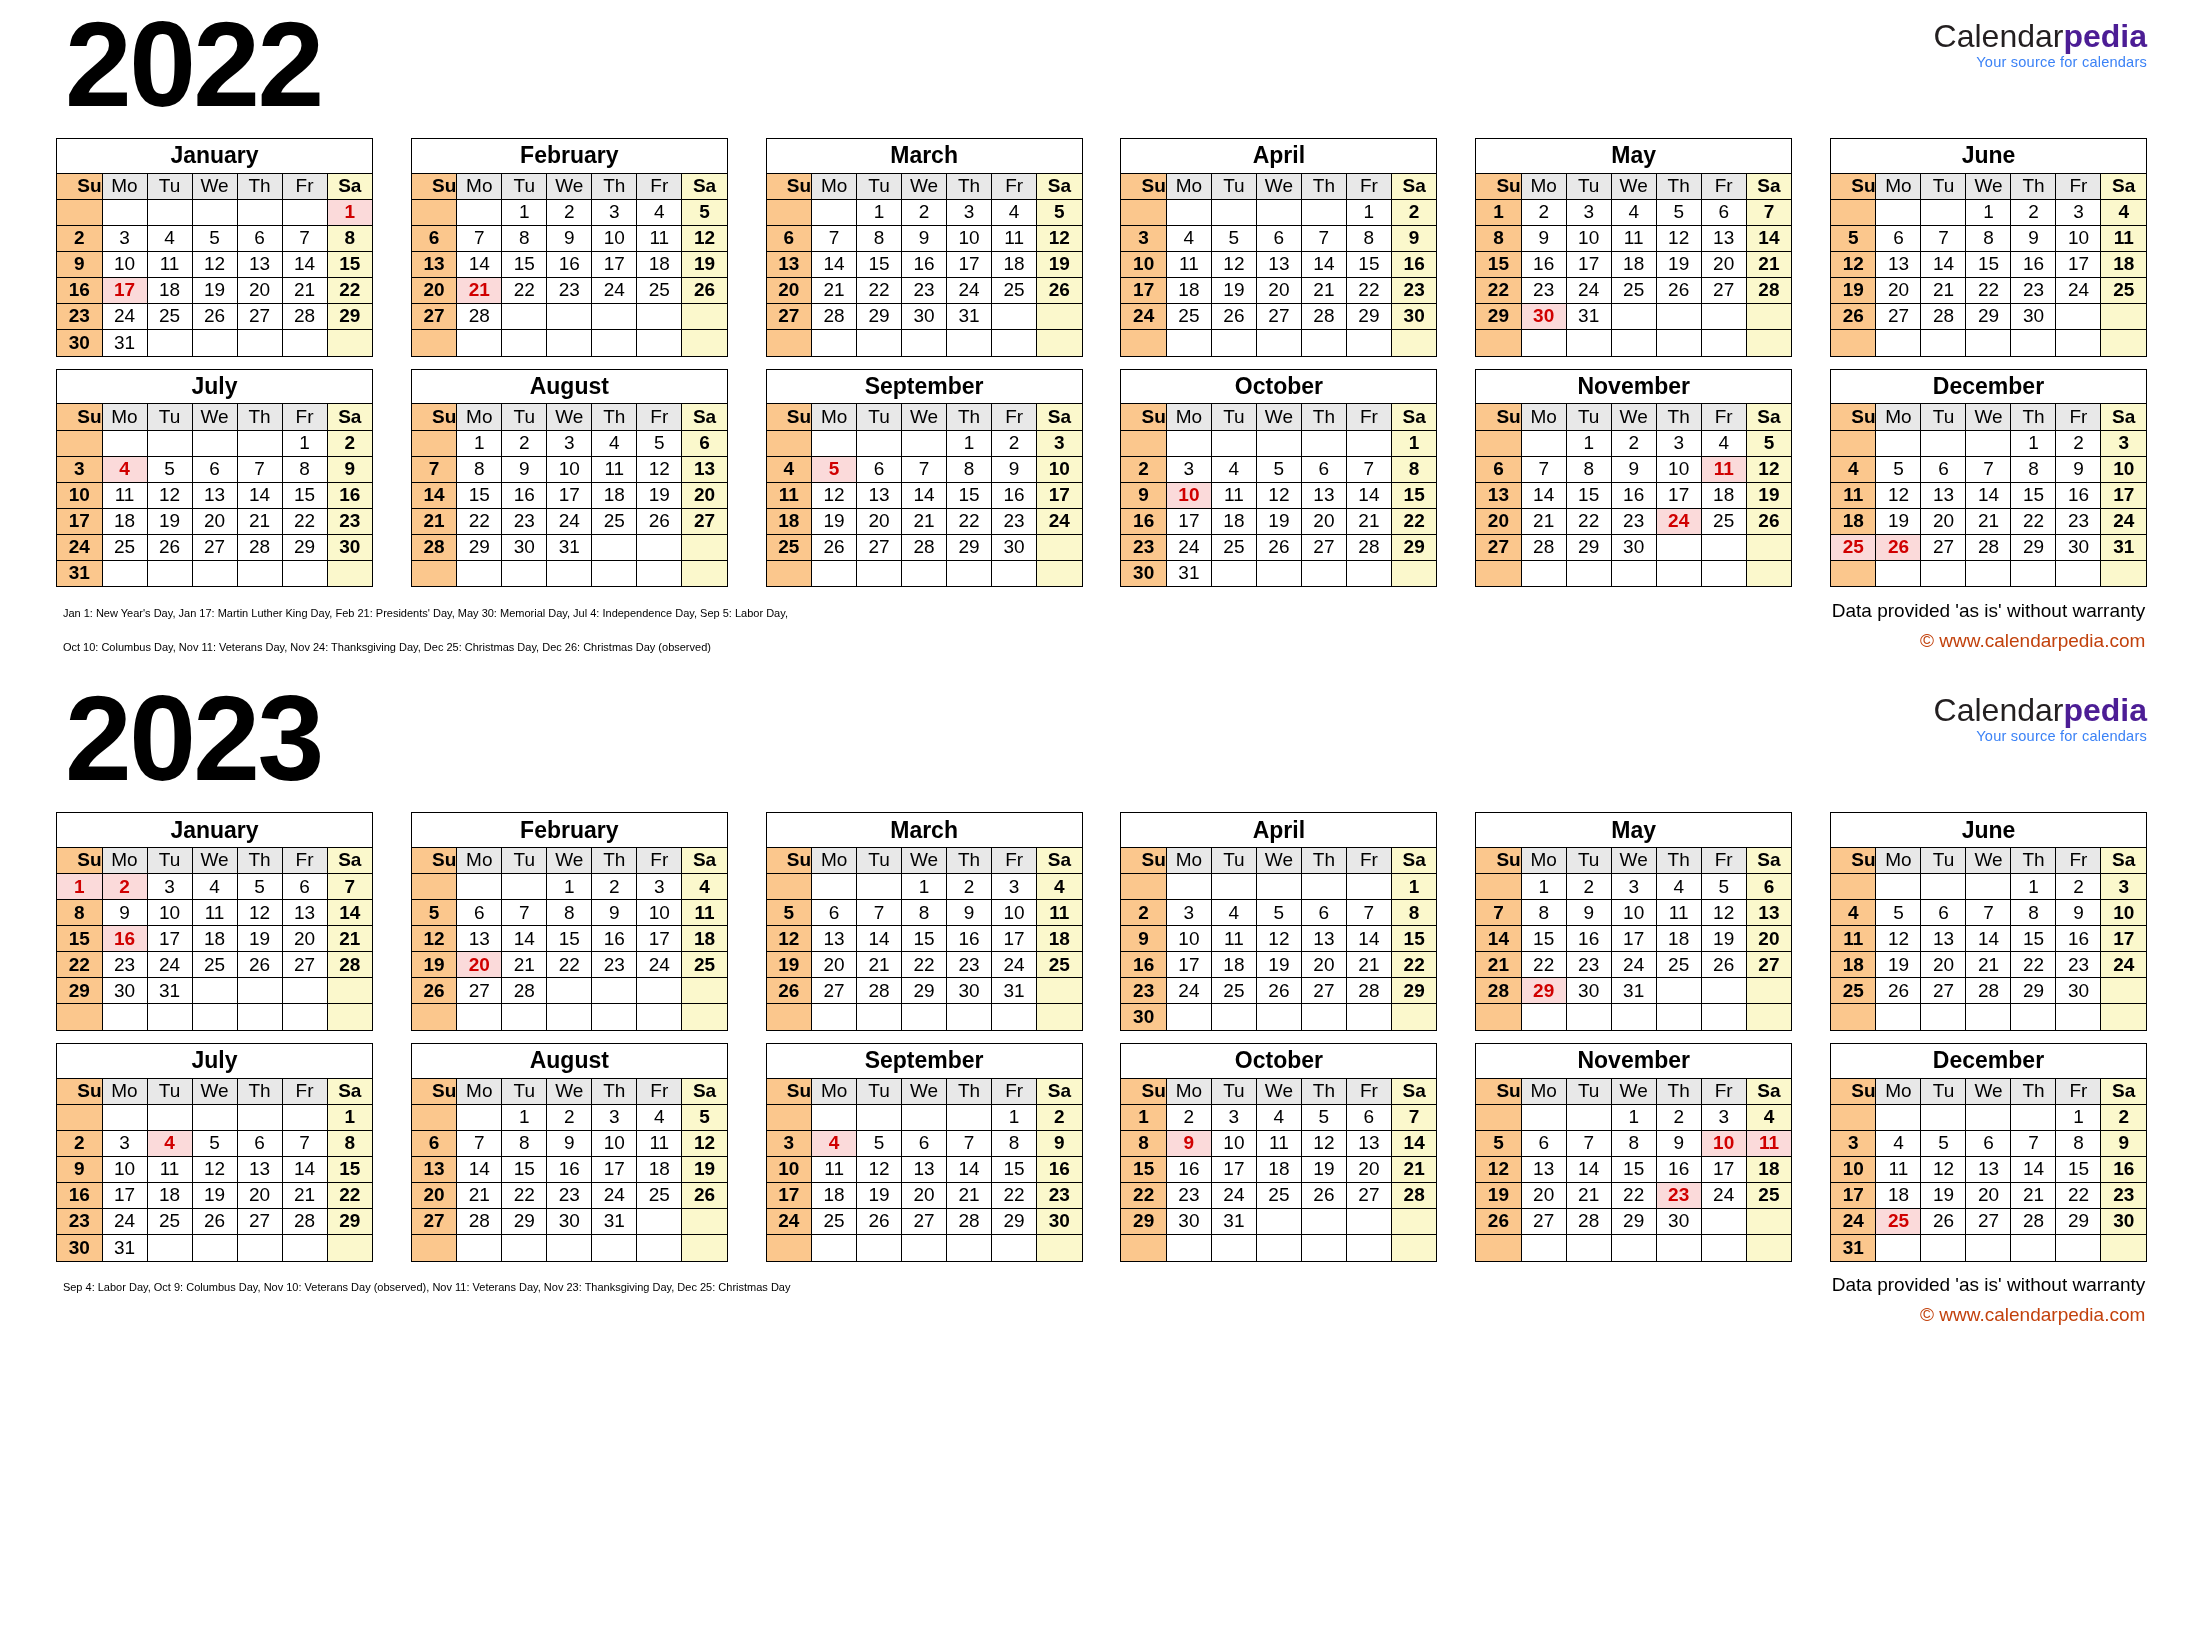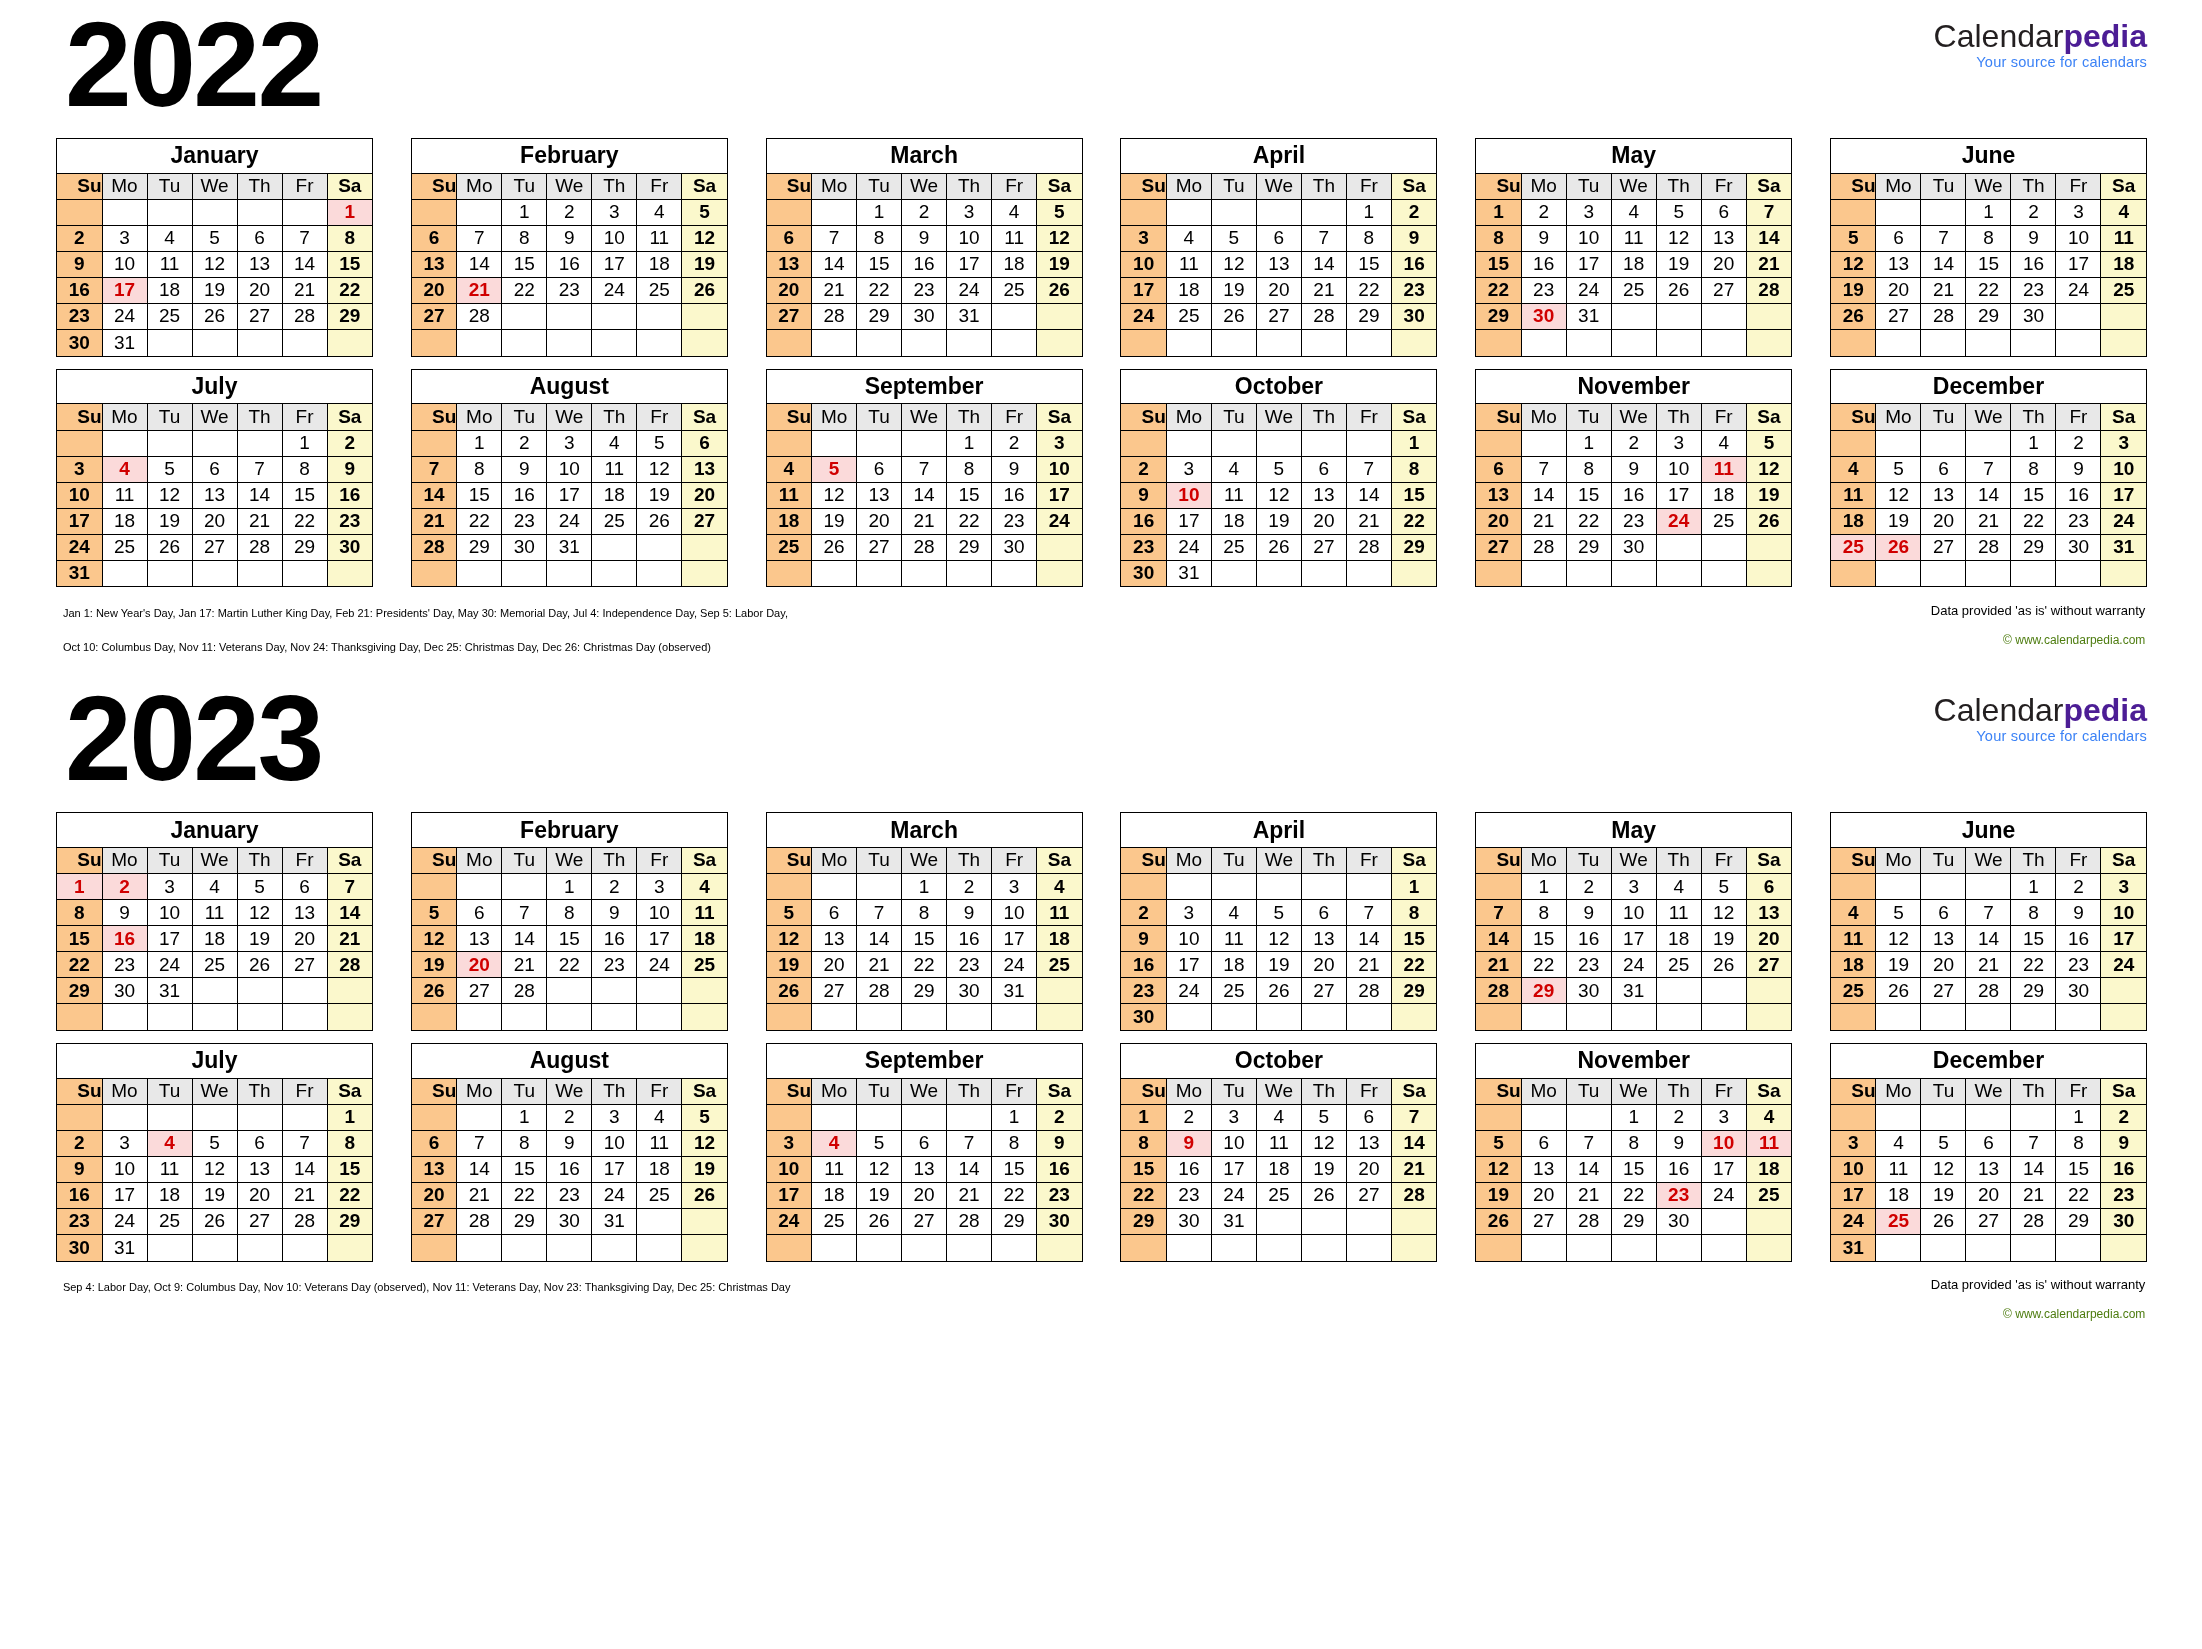--- a/index.html
+++ b/index.html
@@ -146,28 +146,28 @@
     font-size: 11px;
     line-height: 34px;
     color: #000;
     padding-left: 6.9px;
   }
   .footer-right {
     text-align: right;
     padding-right: 1.7px;
   }
   .footer-right .fr1 {
-    font-size: 13px;
+    font-size: 19px;
     line-height: 29px;
     color: #000;
   }
   .footer-right .fr2 {
-    font-size: 12px;
+    font-size: 19px;
     line-height: 31px;
-    color: #4d7c0f;
+    color: #c2410c;
   }
   .spacer-between { height: 10.3px; }
 </style>
 </head>
 <body>
 
 <div class="page">
 
   <div class="year-block">
     <div class="year-header">

